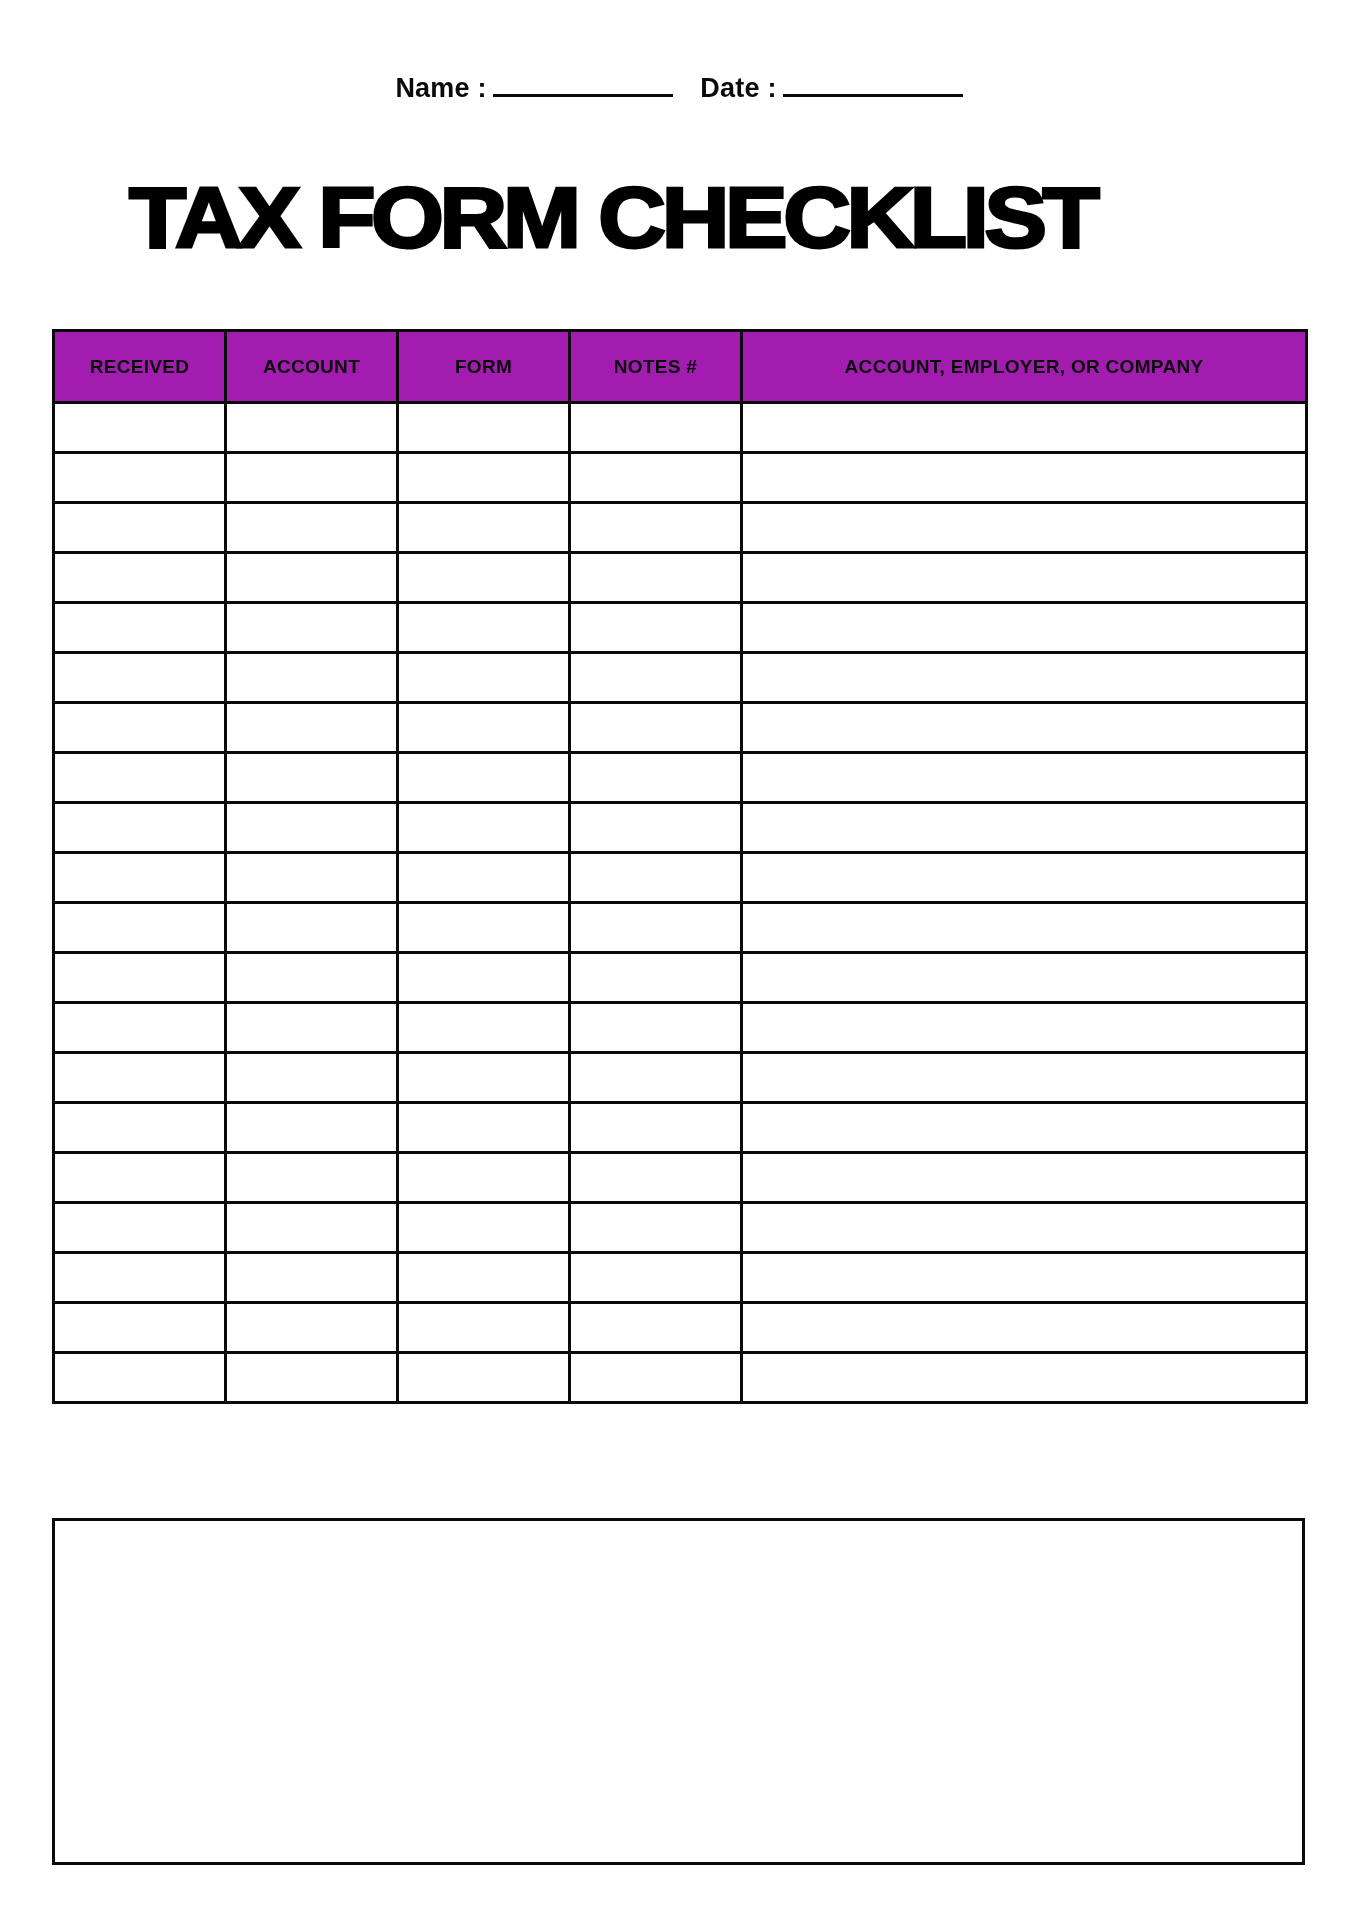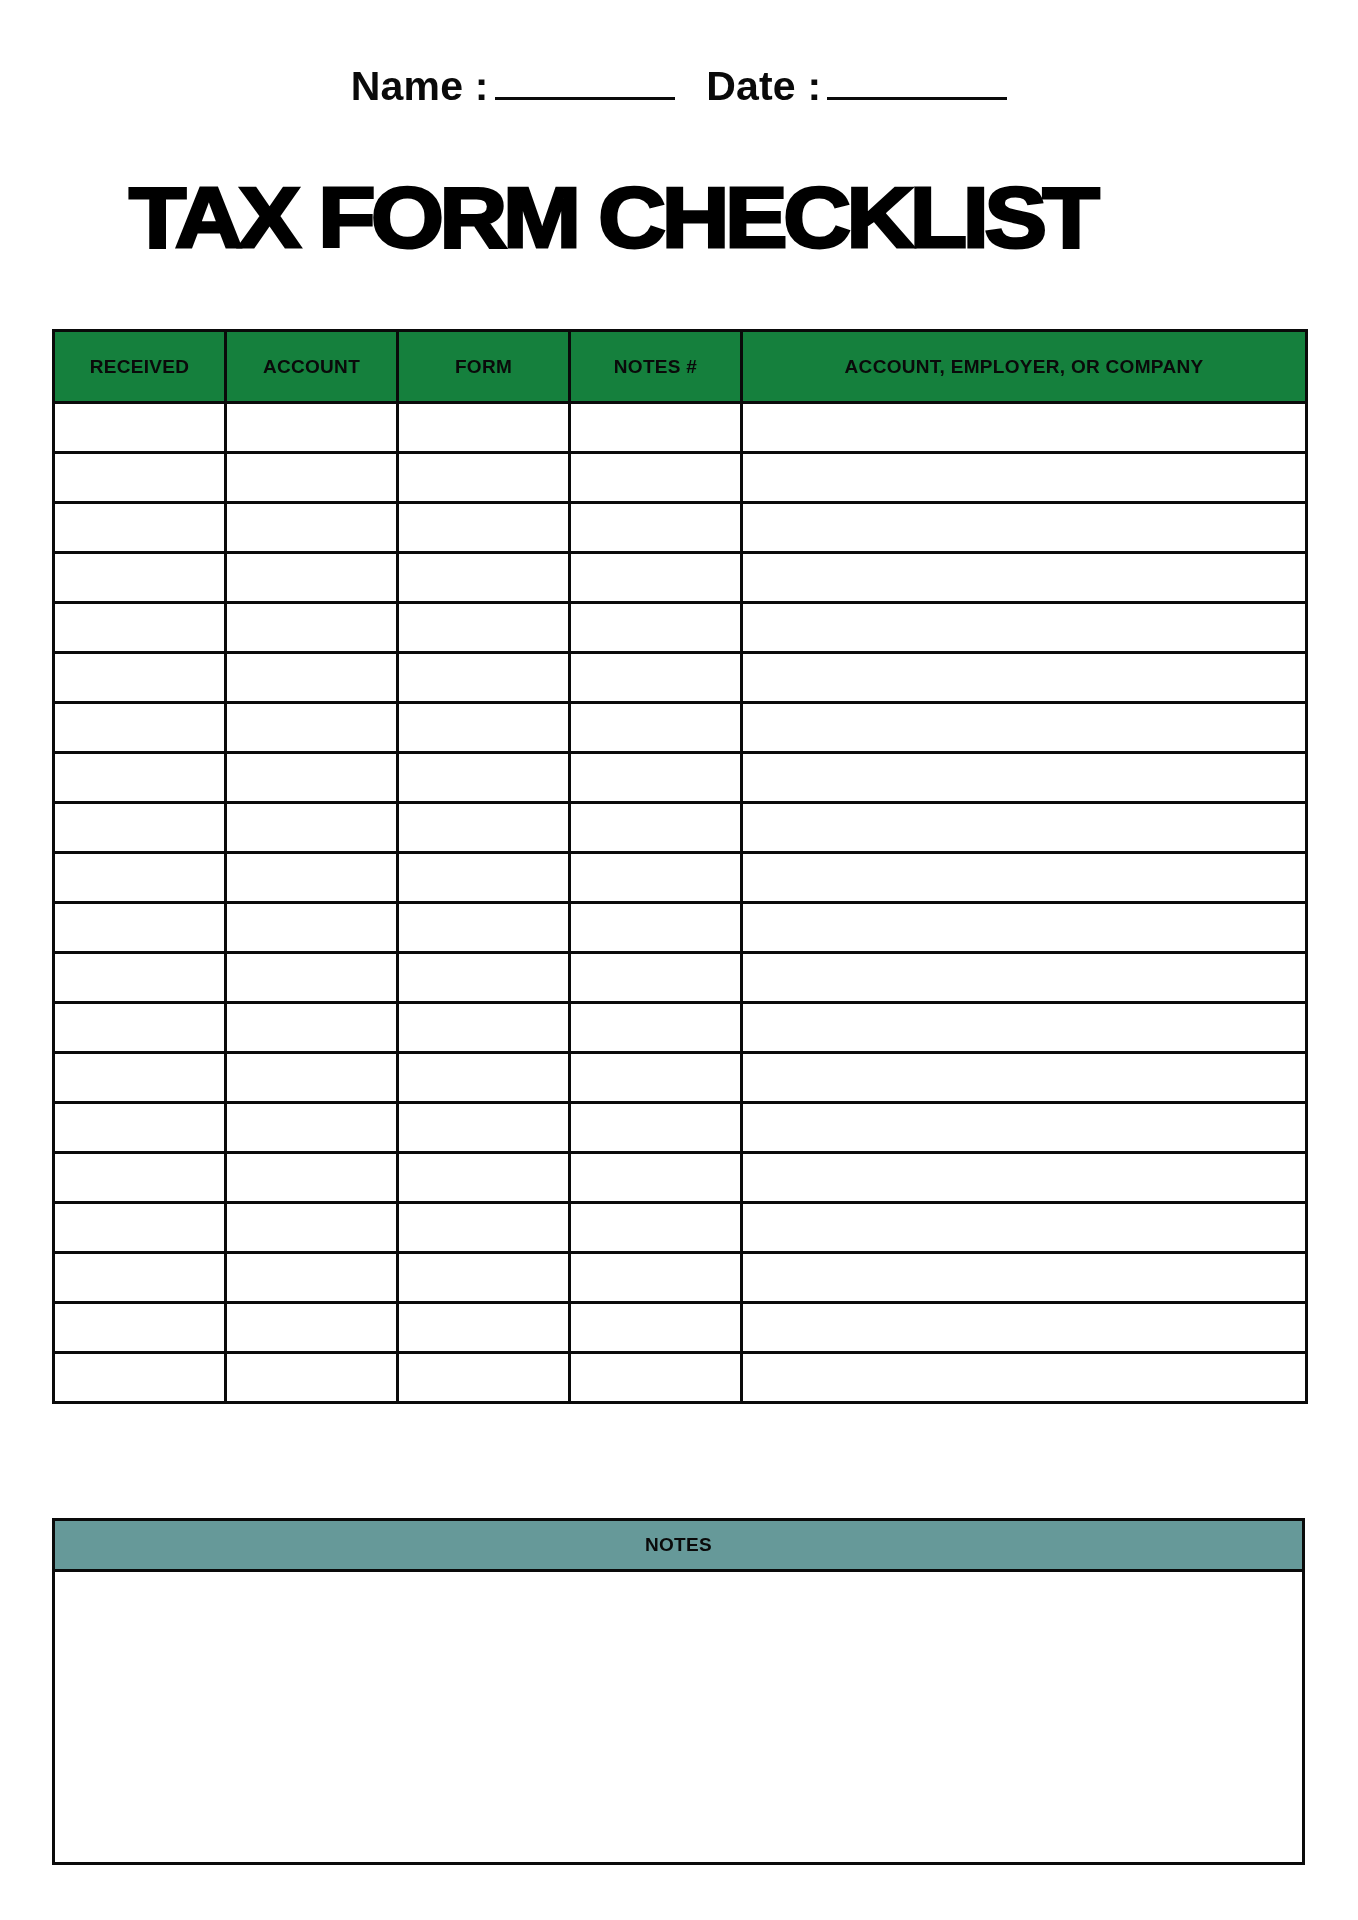--- a/index.html
+++ b/index.html
@@ -17,21 +17,21 @@
     }
 
     
     .meta-line {
       position: absolute;
       left: 0;
       top: 66px;
       width: 1358px;
       text-align: center;
       font-weight: 700;
-      font-size: 41px;
+      font-size: 27px;
       line-height: 40px;
       white-space: nowrap;
       letter-spacing: 0.2px;
     }
     .meta-line .field { display: inline-block; }
     .meta-line .field + .field { margin-left: 20px; }
     .meta-line .blank {
       display: inline-block;
       width: 180px;
       border-bottom: 3px solid #0a0a0a;
@@ -70,21 +70,21 @@
       top: 329px;
       width: 1253px;
       border-collapse: collapse;
       table-layout: fixed;
     }
     .checklist th, .checklist td {
       border: 3px solid #0a0a0a;
       padding: 0;
     }
     .checklist th {
-      background: #15803d;
+      background: #a21caf;
       height: 69px;
       font-size: 19px;
       font-weight: 700;
       text-align: center;
       vertical-align: middle;
       letter-spacing: 0.3px;
       white-space: nowrap;
     }
     .checklist td {
       height: 47px;
@@ -289,17 +289,14 @@
         <td></td>
         <td></td>
         <td></td>
         <td></td>
         <td></td>
       </tr>
     </tbody>
 </table>
 
 <div class="notes">
-  <div class="notes-header">
-    <span>NOTES</span>
-  </div>
   <div class="notes-body"></div>
 </div>
 
 </body></html>

